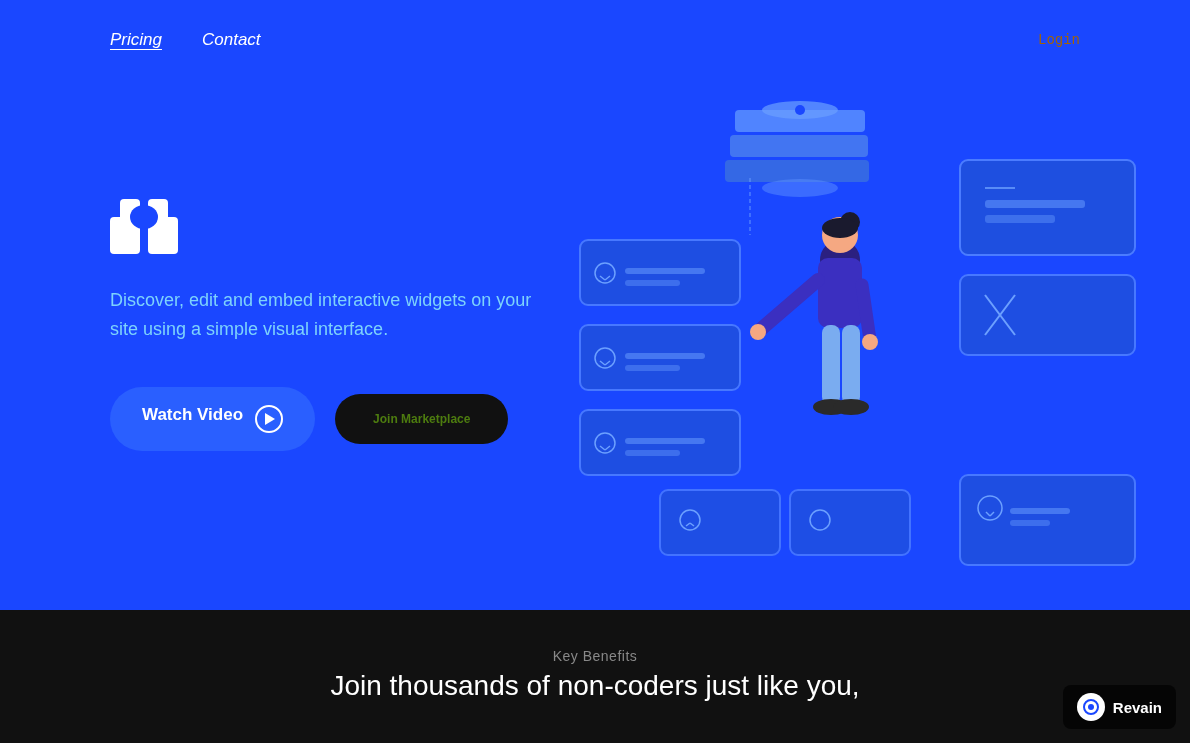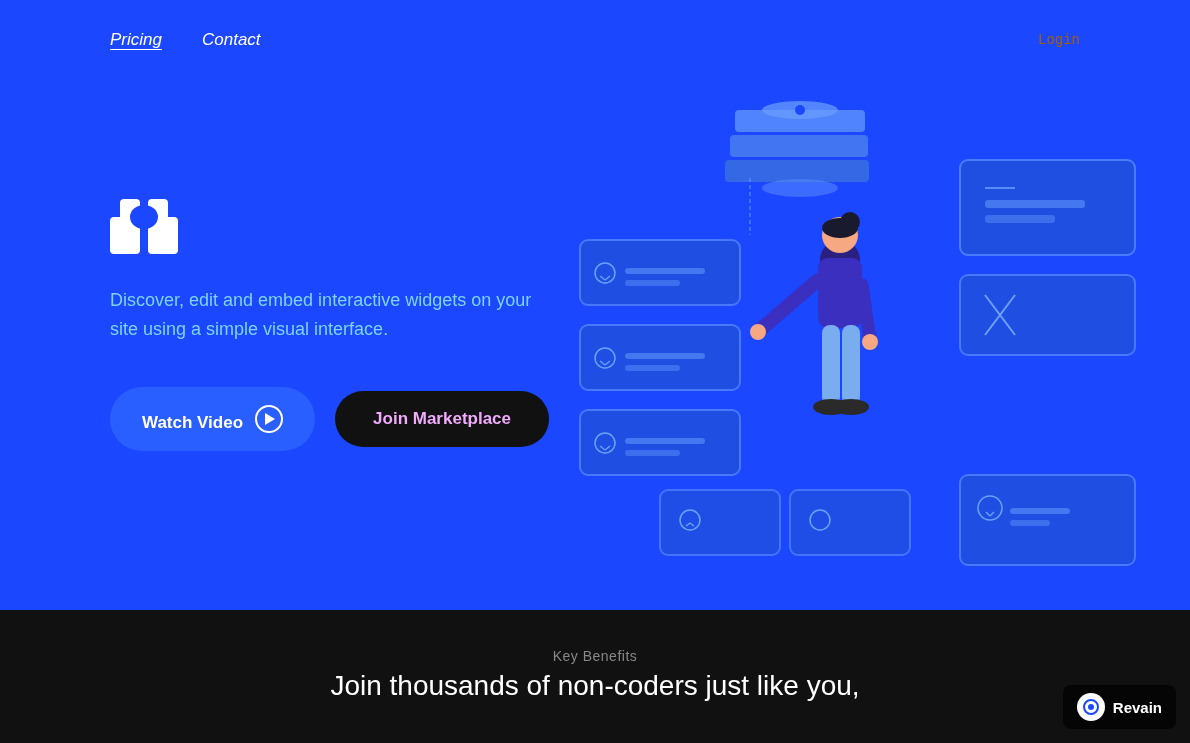--- a/index.html
+++ b/index.html
@@ -75,21 +75,21 @@
     .btn-watch {
       background: #2a5fff;
       border: none;
       border-radius: 50px;
       color: #fff;
       font-size: 17px;
       font-weight: 600;
       padding: 18px 32px;
       cursor: pointer;
       display: flex;
-      align-items: flex-end;
+      align-items: flex-start;
       gap: 12px;
       text-decoration: none;
     }
     .btn-watch .play-circle {
       width: 28px; height: 28px;
       border: 2.5px solid #fff;
       border-radius: 50%;
       display: flex; align-items: center; justify-content: center;
     }
     .btn-watch .play-triangle {
@@ -97,22 +97,22 @@
       border-top: 6px solid transparent;
       border-bottom: 6px solid transparent;
       border-left: 10px solid #fff;
       margin-left: 2px;
     }
 
     .btn-join {
       background: #111;
       border: none;
       border-radius: 50px;
-      color: #f0abfc;
-      font-size: 17px;
+      color: #4d7c0f;
+      font-size: 12px;
       font-weight: 600;
       padding: 18px 38px;
       cursor: pointer;
       text-decoration: none;
     }
 
     
     .hero-illustration {
       position: absolute;
       right: 0;

